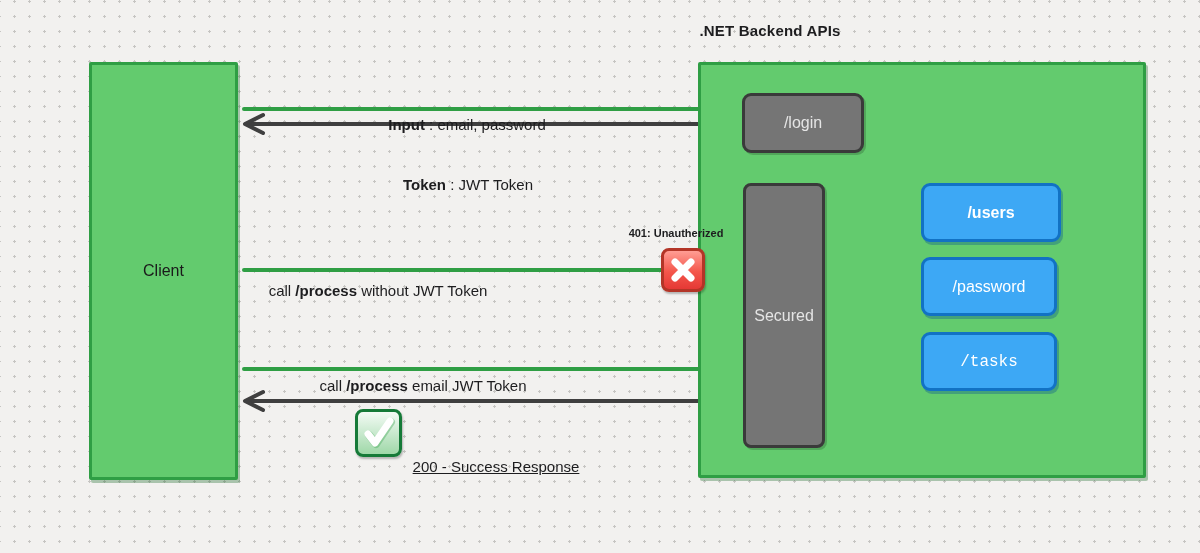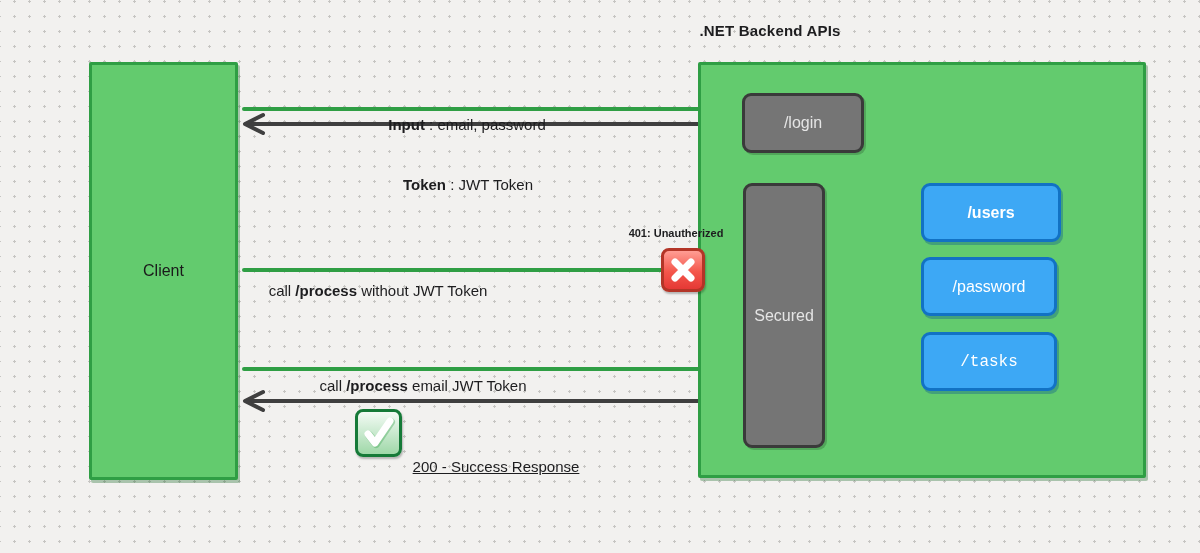--- a/index.html
+++ b/index.html
@@ -124,21 +124,21 @@
   <div class="abs green-box" style="left:89px; top:62px; width:149px; height:418px;">
     <div class="client-label">Client</div>
   </div>
 
   <div class="abs green-box" style="left:698px; top:62px; width:448px; height:416px;"></div>
 
   <div class="abs gray-box" style="left:742px; top:93px; width:122px; height:60px;">
     <span>/login</span>
   </div>
 
-  <div class="abs gray-box" style="left:743px; top:183px; width:82px; height:265px;">
+  <div class="abs gray-box" style="left:743px; top:183px; width:82px; height:265px;border-radius:8px;">
     <span>Secured</span>
   </div>
 
   <div class="abs blue-box" style="left:921px; top:183px; width:140px; height:59px;font-weight:bold;">
     <span>/users</span>
   </div>
   <div class="abs blue-box" style="left:921px; top:257px; width:136px; height:59px;">
     <span>/password</span>
   </div>
   <div class="abs blue-box" style="left:921px; top:332px; width:136px; height:59px;font-family:Liberation Mono, monospace;">

